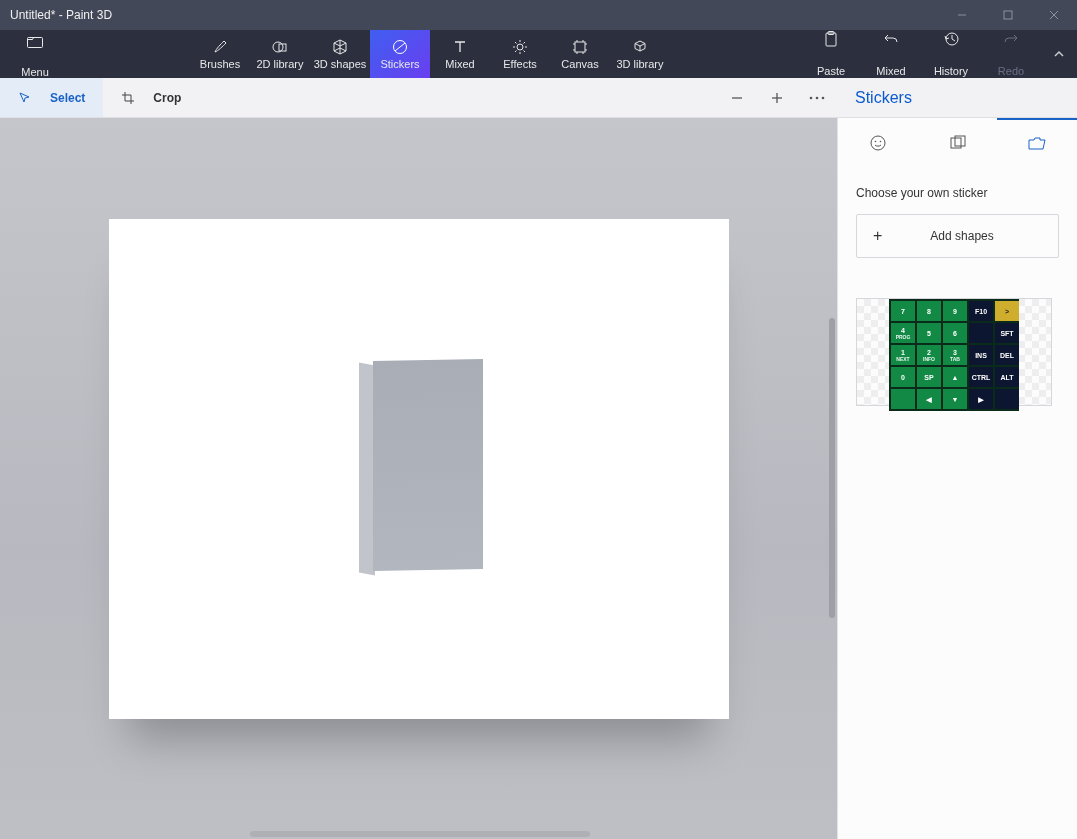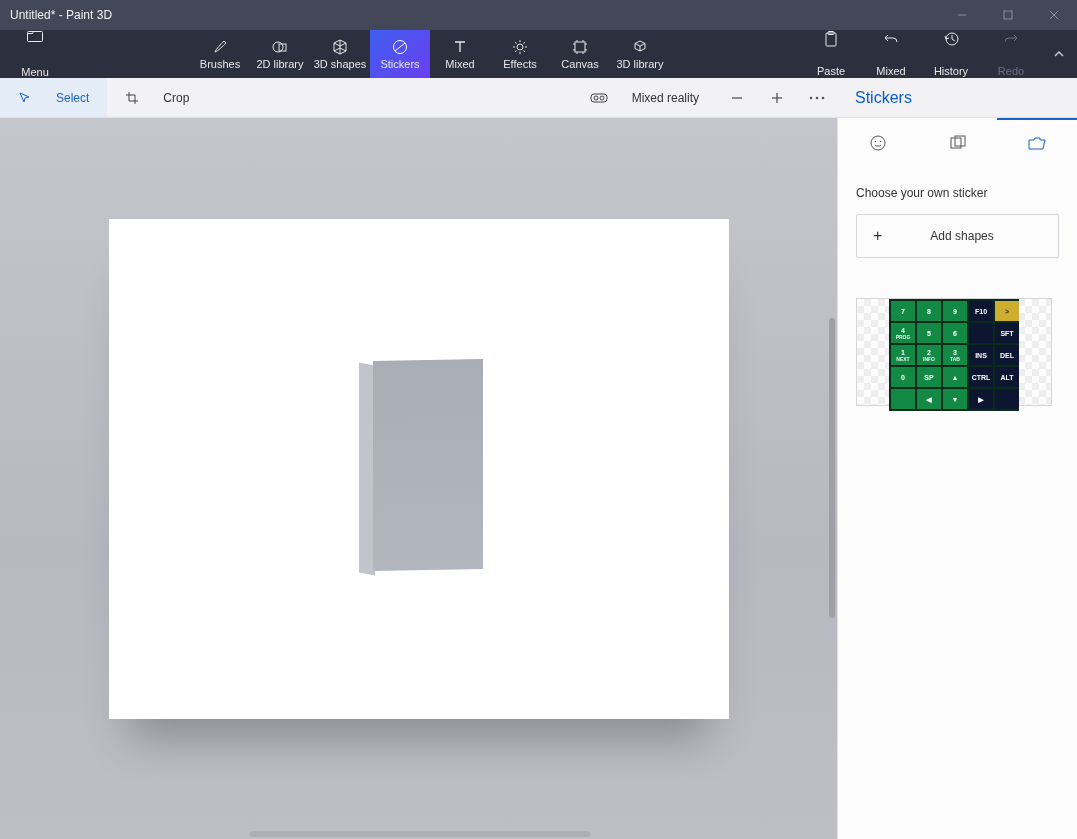--- a/index.html
+++ b/index.html
@@ -14,21 +14,21 @@
   .win-controls { display: flex; }
   .win-btn { width: 46px; height: 30px; display: flex; align-items: center; justify-content: center; color: #8a8fa2; }
   .win-btn svg { width: 10px; height: 10px; }
 
   
   .maintb {
     height: 48px; background: #2b2f3e; display: flex; align-items: stretch;
     color: #e8e8e8; font-size: 11px;
   }
   .tb-menu {
-    width: 70px; display: flex; flex-direction: column; align-items: center; justify-content: space-between; gap: 18px;
+    width: 70px; display: flex; flex-direction: column; align-items: center; justify-content: flex-end; gap: 18px;
     border-right: 0;
   }
   .tb-tools { display: flex; margin-left: 120px; }
   .tb-tool {
     width: 60px; display: flex; flex-direction: column; align-items: center; justify-content: center; gap: 3px;
   }
   .tb-tool.active { background: linear-gradient(135deg,#3f5ef0,#6a3ff0); }
   .tb-spacer { flex: 1; }
   .tb-right { display: flex; }
   .tb-rtool {
@@ -36,21 +36,21 @@
   }
   .tb-rtool.dim { color: #6b6f82; }
   .tb-chevron { width: 36px; display:flex; align-items:center; justify-content:center; color:#c9c9d0; }
 
   
   .sectb {
     height: 40px; background: #f2f2f4; display: flex; align-items: stretch;
     font-size: 12px; color: #333; border-bottom: 1px solid #e0e0e4;
   }
   .sectb .sbtn {
-    display: flex; align-items: center; gap: 24px; padding: 0 18px;
+    display: flex; align-items: center; gap: 18px; padding: 0 18px; font-weight: bold;
   }
   .sectb .sbtn.sel { background: #e4ecf8; color: #1b62c7; }
   .sectb .sspacer { flex: 1; }
   .zoom-btn { width: 40px; display:flex; align-items:center; justify-content:center; color:#555; }
   .more-btn { width: 40px; display:flex; align-items:center; justify-content:center; color:#555; }
 
   
   .workarea { display: flex; height: calc(839px - 30px - 48px - 40px); }
   .canvas-zone {
     flex: 1; position: relative;
@@ -303,30 +303,20 @@
   </div>
   <div class="sbtn">
     <span class="ic">
         <svg width="14" height="14" viewBox="0 0 14 14">
           <path d="M4 1v9h9M1 4h9v9" fill="none" stroke="#444"></path>
         </svg>
       </span>
     <span>Crop</span>
   </div>
   <div class="sspacer"></div>
-  <div class="sbtn">
-    <span class="ic">
-        <svg width="18" height="14" viewBox="0 0 18 14">
-          <rect x="1" y="3" width="16" height="8" rx="3" fill="none" stroke="#444"></rect>
-          <circle cx="6" cy="7" r="2" fill="none" stroke="#444"></circle>
-          <circle cx="12" cy="7" r="2" fill="none" stroke="#444"></circle>
-        </svg>
-      </span>
-    <span>Mixed reality</span>
-  </div>
   <div class="zoom-btn">
     <span class="ic">
         <svg width="14" height="14" viewBox="0 0 14 14">
           <line x1="2" y1="7" x2="12" y2="7" stroke="#555" stroke-width="1.3"></line>
         </svg>
       </span>
   </div>
   <div class="zoom-btn">
     <span class="ic">
         <svg width="14" height="14" viewBox="0 0 14 14">

